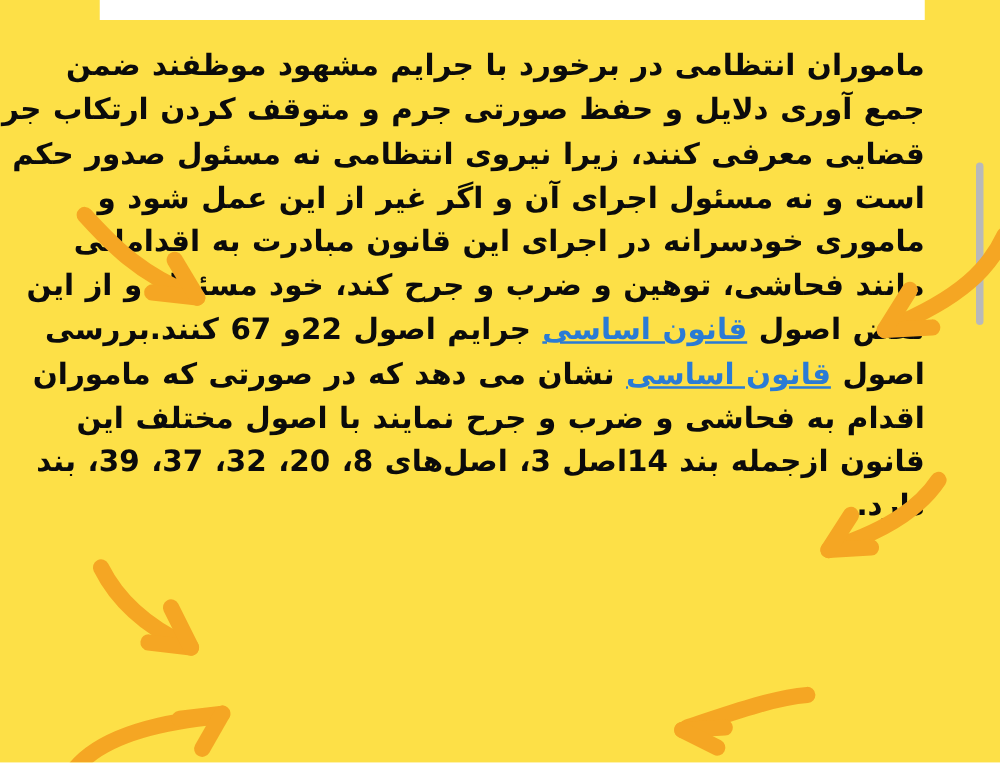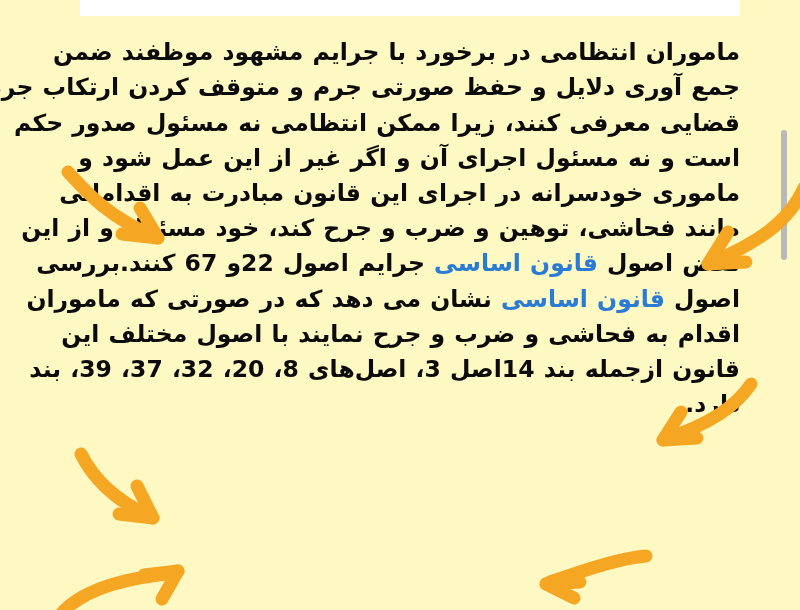--- a/index.html
+++ b/index.html
@@ -4,21 +4,21 @@
 <style>
   html, body {
     margin: 0;
     padding: 0;
     background: #ffffff;
   }
   #page {
     position: relative;
     width: 800px;
     height: 610px;
-    background: #fef9c3;
+    background: #fde047;
     overflow: hidden;
     font-family: "DejaVu Sans", "Liberation Sans", sans-serif;
   }
 
   
   .doc-text {
     position: absolute;
     top: 0;
     right: 60px;
     left: 80px;
@@ -49,20 +49,21 @@
     top: 0;
     right: 60px;
     left: 80px;
     height: 16px;
     background: #ffffff;
     z-index: 5;
   }
   .lnk {
     color: #2a7bd5;
     font-weight: 700;
+    text-decoration: underline;
   }
 
   
   .scrollbar-track {
     position: absolute;
     top: 0;
     right: 6px;
     width: 10px;
     height: 610px;
     background: transparent;
@@ -102,21 +103,21 @@
 </style>
 </head>
 <body>
 
 <div id="page">
 
   <div class="doc-text">
     <p class="line first">مفروضه می باشد .</p>
     <p class="line">ماموران انتظامی در برخورد با جرایم مشهود موظفند ضمن</p>
     <p class="line">جمع آوری دلایل و حفظ صورتی جرم و متوقف کردن ارتکاب جرم و</p>
-    <p class="line">قضایی معرفی کنند، زیرا ممکن انتظامی نه مسئول صدور حکم</p>
+    <p class="line">قضایی معرفی کنند، زیرا نیروی انتظامی نه مسئول صدور حکم</p>
     <p class="line">است و نه مسئول اجرای آن و اگر غیر از این عمل شود و</p>
     <p class="line">ماموری خودسرانه در اجرای این قانون مبادرت به اقداماتی</p>
     <p class="line">مانند فحاشی، توهین و ضرب و جرح کند، خود مسئول و از این</p>
 
     <p class="line"><span>نقض اصول </span><span class="lnk">قانون اساسی</span><span> جرایم </span><span>اصول 22و 67 کنند.بررسی</span></p>
 
     <p class="line"><span>اصول </span><span class="lnk">قانون اساسی</span>&nbsp;<span>نشان می دهد که در صورتی که ماموران</span></p>
 
     <p class="line">اقدام به فحاشی و ضرب و جرح نمایند با اصول مختلف این</p>
     <p class="line">قانون ازجمله بند 14اصل 3، اصل‌های 8، 20، 32، 37، 39، بند</p>

